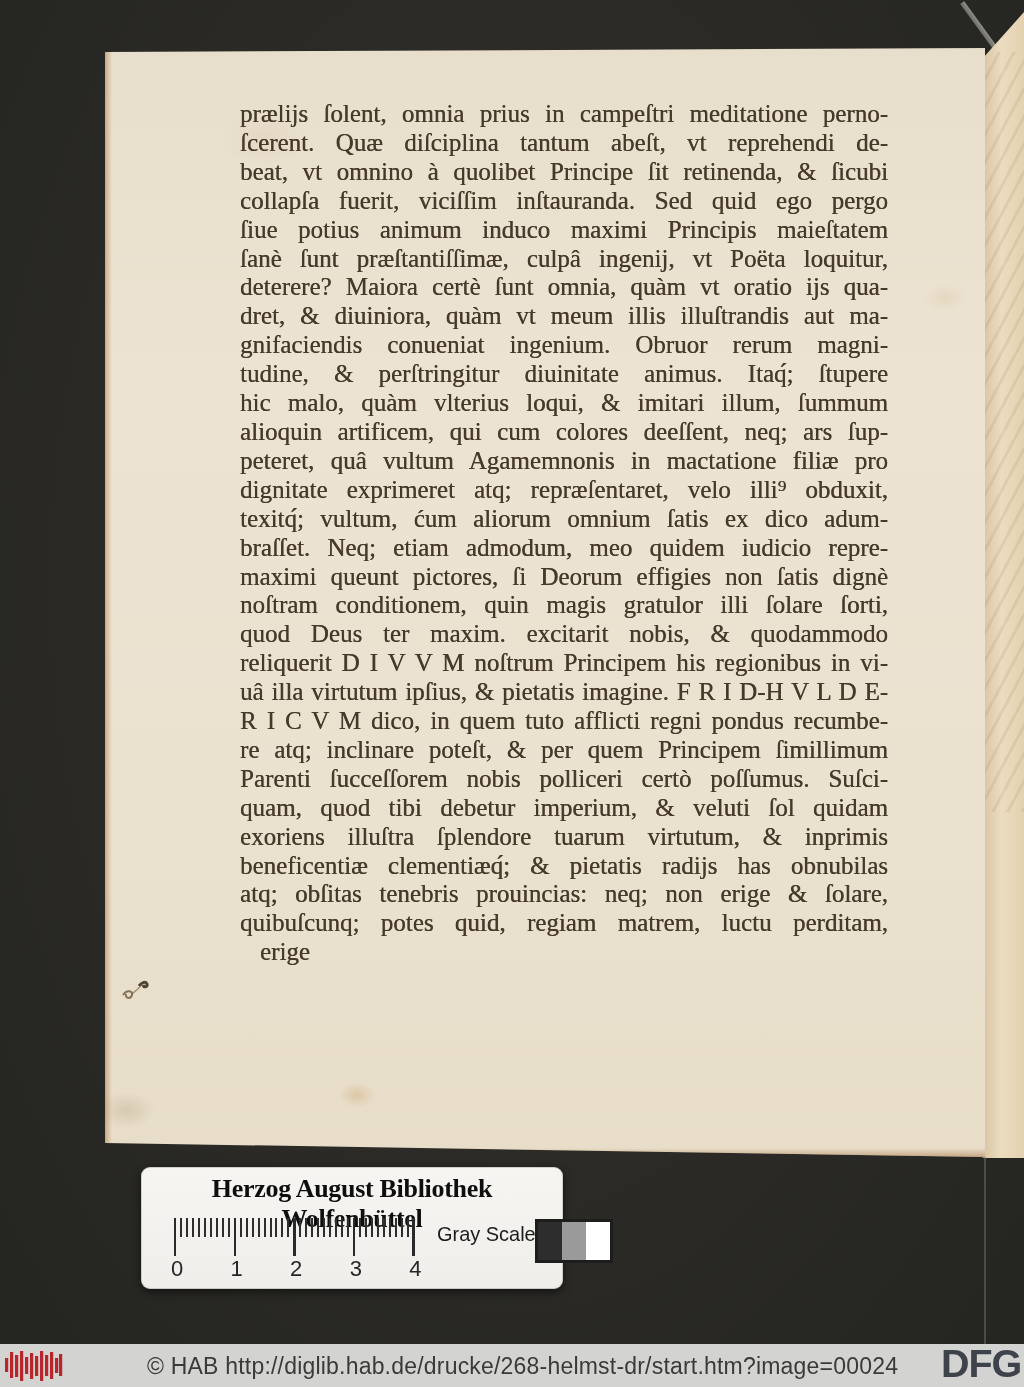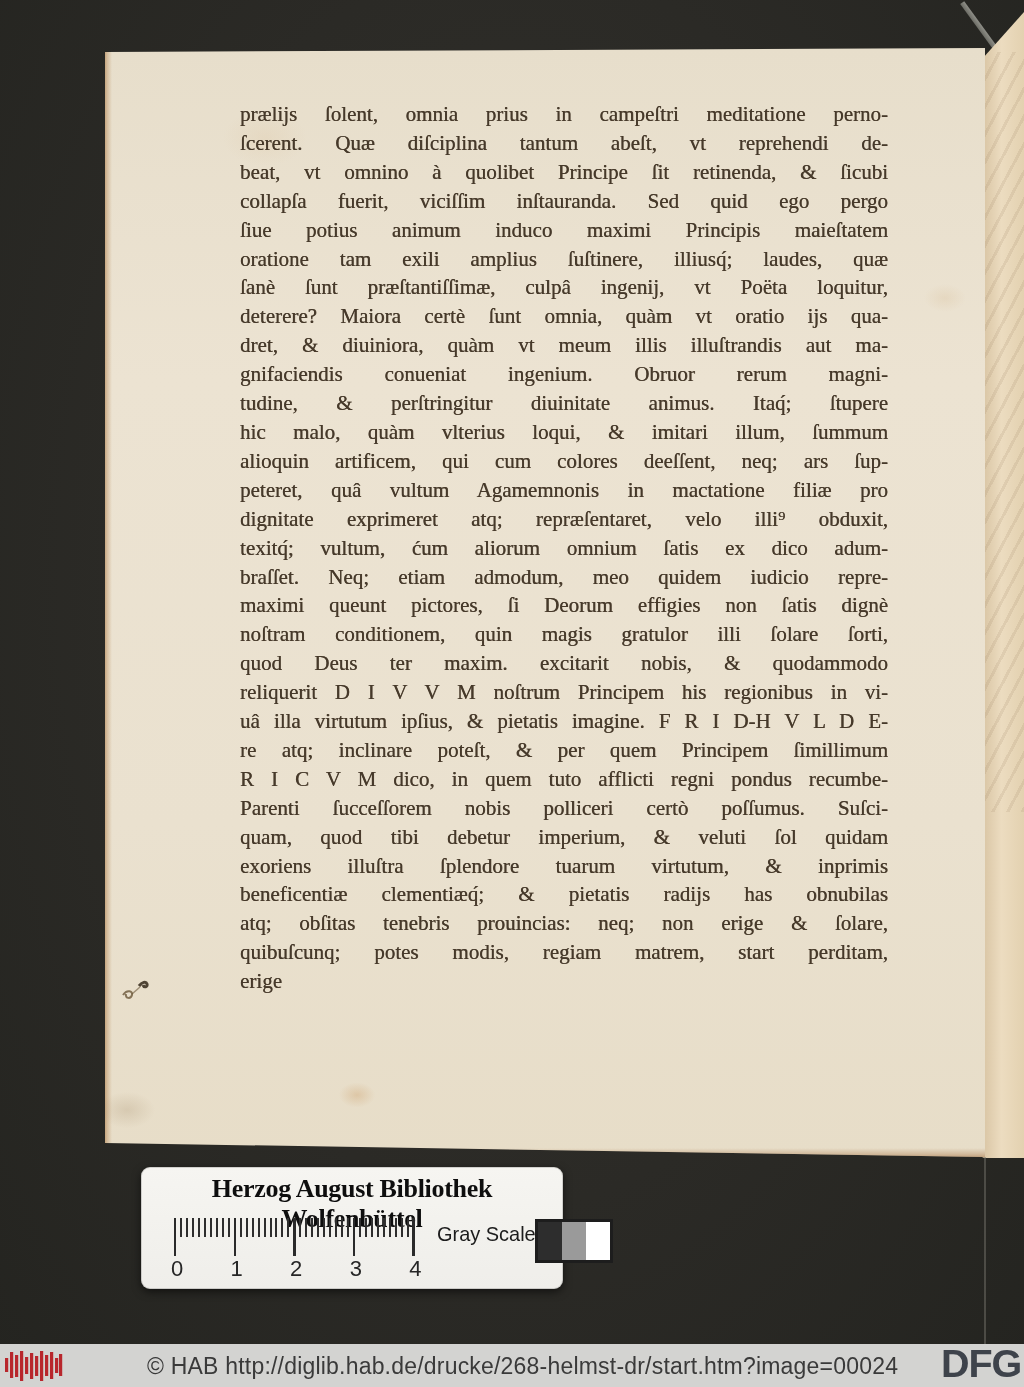--- a/index.html
+++ b/index.html
@@ -47,26 +47,26 @@
       radial-gradient(60px 40px at 160px 90px, rgba(210,175,125,.14), rgba(210,175,125,0) 70%),
       linear-gradient(90deg, rgba(172,118,62,.55) 0, rgba(172,118,62,.35) 2px, rgba(172,118,62,0) 7px),
       linear-gradient(0deg, rgba(160,105,55,.5) 0, rgba(160,105,55,.3) 3px, rgba(160,105,55,0) 9px),
       linear-gradient(180deg,#e7decb 0%,#ece3d2 30%,#eae1cf 70%,#e7ddc8 100%);
     clip-path:polygon(0 4px,100% 0,100% 1109px,0 1095px);
   }
   
   .textblock{
     position:absolute;left:135px;top:52px;width:648px;
     font-family:"Liberation Serif","DejaVu Serif",serif;
-    font-size:21px;line-height:28.9px;
+    font-size:25px;line-height:28.9px;
     color:#46392a;
     text-shadow:0.35px 0 0 rgba(70,57,42,.85);
   }
   .tl{ text-align:justify; text-align-last:justify; white-space:normal; }
-  .catchword{ text-align:right; }
+  .catchword{ text-align:right;margin-left:20px; }
   
   .ink-mark{ position:absolute; left:14px; top:925px; }
   
   .ruler-card{
     position:absolute;left:141px;top:1167px;width:422px;height:122px;
     background:linear-gradient(180deg,#f6f5f1,#efeeea);
     border-radius:9px;
     box-shadow:0 3px 8px rgba(0,0,0,.55), inset 0 0 0 1px rgba(0,0,0,.15);
   }
   .ruler-title{
@@ -129,45 +129,44 @@
   <div class="seam-lower"></div>
 
   <div class="page">
     <div class="textblock">
 
       <div class="tl">prælijs ſolent, omnia prius in campeſtri meditatione perno-</div>
         <div class="tl">ſcerent. Quæ diſciplina tantum abeſt, vt reprehendi de-</div>
         <div class="tl">beat, vt omnino à quolibet Principe ſit retinenda, &amp; ſicubi</div>
         <div class="tl">collapſa fuerit, viciſſim inſtauranda. Sed quid ego pergo</div>
         <div class="tl">ſiue potius animum induco maximi Principis maieſtatem</div>
-        <div class="tl">oratione tam exili amplius ſuſtinere, illiusq́; laudes, quæ</div>
         <div class="tl">ſanè ſunt præſtantiſſimæ, culpâ ingenij, vt Poëta loquitur,</div>
         <div class="tl">deterere? Maiora certè ſunt omnia, quàm vt oratio ijs qua-</div>
         <div class="tl">dret, &amp; diuiniora, quàm vt meum illis illuſtrandis aut ma-</div>
         <div class="tl">gnifaciendis conueniat ingenium. Obruor rerum magni-</div>
         <div class="tl">tudine, &amp; perſtringitur diuinitate animus. Itaq́; ſtupere</div>
         <div class="tl">hic malo, quàm vlterius loqui, &amp; imitari illum, ſummum</div>
         <div class="tl">alioquin artificem, qui cum colores deeſſent, neq; ars ſup-</div>
         <div class="tl">peteret, quâ vultum Agamemnonis in mactatione filiæ pro</div>
         <div class="tl">dignitate exprimeret atq; repræſentaret, velo illi⁹ obduxit,</div>
         <div class="tl">texitq́; vultum, ćum aliorum omnium ſatis ex dico adum-</div>
         <div class="tl">braſſet. Neq; etiam admodum, meo quidem iudicio repre-</div>
         <div class="tl">maximi queunt pictores, ſi Deorum effigies non ſatis dignè</div>
         <div class="tl">noſtram conditionem, quin magis gratulor illi ſolare ſorti,</div>
         <div class="tl">quod Deus ter maxim. excitarit nobis, &amp; quodammodo</div>
         <div class="tl">reliquerit D I V V M noſtrum Principem his regionibus in vi-</div>
         <div class="tl">uâ illa virtutum ipſius, &amp; pietatis imagine. F R I D-H V L D E-</div>
+        <div class="tl">R I C V M dico, in quem tuto afflicti regni pondus recumbe-</div>
         <div class="tl">re atq; inclinare poteſt, &amp; per quem Principem ſimillimum</div>
-        <div class="tl">R I C V M dico, in quem tuto afflicti regni pondus recumbe-</div>
         <div class="tl">Parenti ſucceſſorem nobis polliceri certò poſſumus. Suſci-</div>
         <div class="tl">quam, quod tibi debetur imperium, &amp; veluti ſol quidam</div>
         <div class="tl">exoriens illuſtra ſplendore tuarum virtutum, &amp; inprimis</div>
         <div class="tl">beneficentiæ clementiæq́; &amp; pietatis radijs has obnubilas</div>
         <div class="tl">atq; obſitas tenebris prouincias: neq; non erige &amp; ſolare,</div>
-        <div class="tl">quibuſcunq; potes modis, regiam matrem, start perditam,</div>
+        <div class="tl">quibuſcunq; potes quid, regiam matrem, luctu perditam,</div>
         <div class="tl catchword">erige</div>
     </div>
     <svg class="ink-mark" width="42" height="36" viewBox="0 0 42 36">
       <path d="M4 22 C8 16, 14 18, 13 22 C12 26, 6 26, 7 21" fill="none" stroke="#6a5638" stroke-width="2" opacity="0.8"></path>
       <path d="M20 13 C23 9, 27 8, 28 11 C29 14, 25 15, 24 12" fill="none" stroke="#3e3324" stroke-width="3" opacity="0.9"></path>
       <path d="M13 21 L21 14" fill="none" stroke="#6a5638" stroke-width="1.4" opacity="0.6"></path>
     </svg>
   </div>
 
   <div class="ruler-card">

